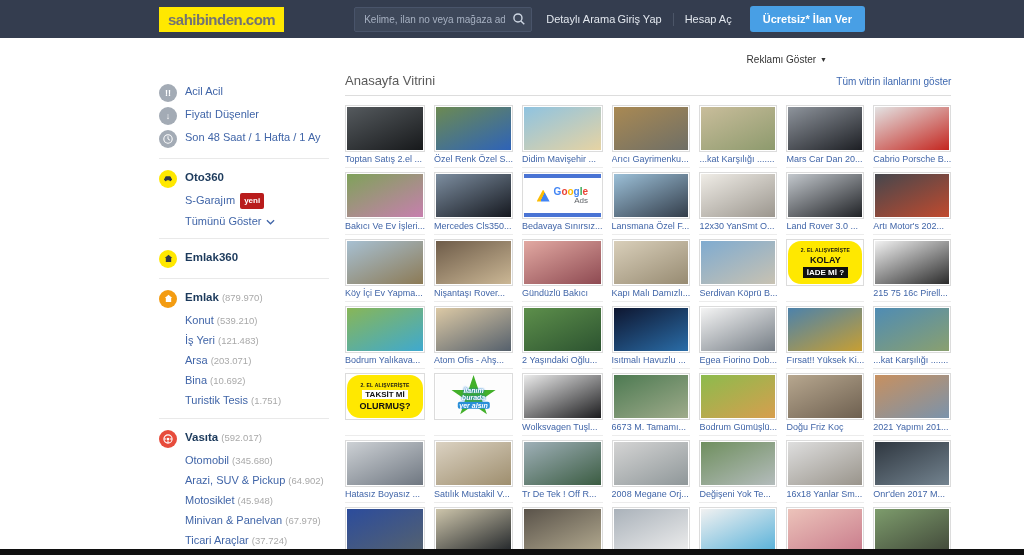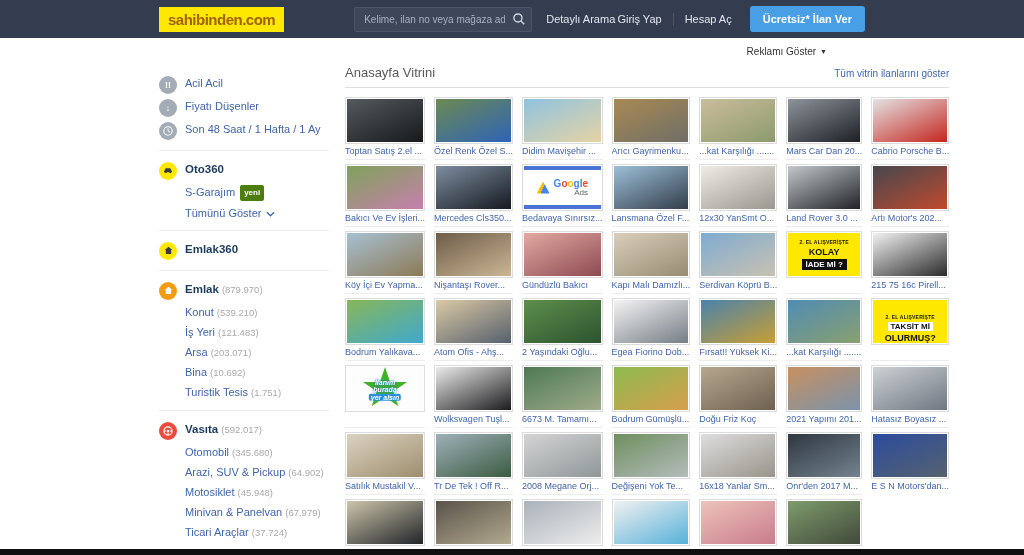--- a/index.html
+++ b/index.html
@@ -1,72 +1,72 @@
 <!DOCTYPE html>
 <html lang="tr"><head>
 <meta charset="utf-8">
 <style>
   * { margin:0; padding:0; box-sizing:border-box; }
   html,body { width:1024px; height:555px; overflow:hidden; background:#fff;
               font-family:"Liberation Sans", sans-serif; }
   
   .header { height:38px; background:#343d4f; display:flex; align-items:center; }
   .header-inner { width:706px; margin:0 auto; display:flex; align-items:center; height:100%; }
-  .logo { background:#ffe800; color:#a16207; font-weight:bold; font-size:15px;
+  .logo { background:#ffe800; color:#737373; font-weight:bold; font-size:15px;
           padding:4px 9px; letter-spacing:-0.5px; cursor:pointer; white-space:nowrap; }
   .search-wrap { position:relative; margin-left:70px; }
   .search-input { width:178px; height:25px; background:#3d4759; border:1px solid #49546a;
           border-radius:2px; color:#e4e9f0; font-size:10px; padding:0 26px 0 9px;
           font-family:"Liberation Sans", sans-serif; }
   .search-input::placeholder { color:#a7b1c2; }
   .search-icon { position:absolute; right:6px; top:5px; cursor:pointer; }
   .hlink { color:#e2e7ee; font-size:11px; cursor:pointer; white-space:nowrap; }
   .detailed { margin-left:14px; }
   .hright { margin-left:auto; display:flex; align-items:center; }
   .hdiv { width:1px; height:13px; background:#4c5668; margin:0 11px; }
   .post-btn { margin-left:18px; background:#489fe5; color:#fff; font-size:11px; font-weight:bold;
           border:none; border-radius:3px; padding:7px 13px; cursor:pointer;
           font-family:"Liberation Sans", sans-serif; }
   
   .container { width:706px; margin:0 auto; }
-  .toolbar { display:flex; justify-content:flex-end; align-items:flex-start; padding:8px 38px 2px 0; }
+  .toolbar { display:flex; justify-content:flex-end; align-items:flex-start; padding:16px 38px 2px 0; }
   .ads-toggle { font-size:10px; color:#333; cursor:pointer; display:flex; align-items:center; gap:4px; }
   .ads-arrow { font-size:7px; color:#333; }
   .content { display:flex; }
   
   .sidebar { width:186px; flex:0 0 186px; padding:6px 16px 0 0; }
   .sb-group { padding:8px 0; border-bottom:1px solid #e9e9e9; }
   .sb-item { display:flex; align-items:flex-start; padding:2.5px 0; cursor:pointer; }
   .sb-icon { width:18px; height:18px; border-radius:50%; flex:0 0 18px; margin-right:8px;
              display:flex; align-items:center; justify-content:center;
              font-size:9px; font-weight:bold; }
   .sb-text { font-size:11px; color:#4065a8; line-height:14px; }
   .sb-item.indent { margin-left:26px; }
   .sb-item.bold .sb-label { font-weight:bold; color:#1c3a5c; font-size:11.5px; }
   .sb-count { color:#a9a9a9; font-size:9.5px; margin-left:3px; }
-  .yeni-badge { display:inline-block; background:#4d7c0f; color:#fff; font-size:8px; font-weight:bold;
+  .yeni-badge { display:inline-block; background:#b91c1c; color:#fff; font-size:8px; font-weight:bold;
              padding:1px 4px; border-radius:2px; margin-left:5px; vertical-align:1px; }
   .chev { margin-left:5px; }
   
   .main { flex:1; padding-top:2px; }
   .vitrine-head { display:flex; justify-content:space-between; align-items:baseline;
              padding:4px 0 7px; border-bottom:1px solid #ddd; }
   .vitrine-title { font-size:13px; color:#5a5a5a; }
   .show-all { font-size:10px; color:#3e68b0; cursor:pointer; }
   .grid { margin-top:9px; display:grid; grid-template-columns:repeat(7,1fr);
           column-gap:9px; grid-auto-rows:67px; }
   .card { cursor:pointer; }
   .thumb { height:47px; border:1px solid #dcdcdc; background:#fff; padding:1px; overflow:hidden; }
   .ph { width:100%; height:100%; }
   .card-title { margin-top:2px; font-size:9px; color:#4065a8; white-space:nowrap;
           overflow:hidden; height:11px; }
   .card-sep { border-bottom:1px solid #ececec; margin-top:2px; }
   
   .promo-y { width:100%; height:100%; display:flex; flex-direction:column; align-items:center;
-          justify-content:center; gap:2px; }
+          justify-content:center; gap:2px;border-radius:13px; }
   .pl-small { font-size:5px; font-weight:bold; color:#151515; letter-spacing:.2px; }
   .pl-big { font-size:9px; font-weight:800; color:#111; }
   .pl-whitebox { font-size:8px; font-weight:800; background:#fff; color:#111; padding:0 3px; }
   .pl-blackbox { font-size:8px; font-weight:800; background:#101010; color:#fff; padding:1px 4px; }
   
   .promo-star { width:100%; height:100%; background:#fdfdfd; position:relative;
           display:flex; align-items:center; justify-content:center; }
   .star-shape { width:46px; height:43px;
      clip-path:polygon(50% 0%,61% 35%,98% 35%,68% 57%,79% 91%,50% 70%,21% 91%,32% 57%,2% 35%,39% 35%); }
   .star-text { position:absolute; top:50%; left:50%; transform:translate(-50%,-46%);
@@ -402,20 +402,27 @@
           </div>
           <div class="card">
             <div class="thumb">
               <div class="ph" style="background: linear-gradient(155deg, rgb(93, 143, 75), rgb(44, 83, 48));"></div>
             </div>
             <div class="card-title">2 Yaşındaki Oğlu...</div>
             <div class="card-sep"></div>
           </div>
           <div class="card">
             <div class="thumb">
+              <div class="ph" style="background: linear-gradient(155deg, rgb(14, 22, 48), rgb(42, 109, 168));"></div>
+            </div>
+            <div class="card-title">Isıtmalı Havuzlu ...</div>
+            <div class="card-sep"></div>
+          </div>
+          <div class="card">
+            <div class="thumb">
               <div class="ph" style="background: linear-gradient(155deg, rgb(244, 244, 244), rgb(117, 125, 133));"></div>
             </div>
             <div class="card-title">Egea Fiorino Dob...</div>
             <div class="card-sep"></div>
           </div>
           <div class="card">
             <div class="thumb">
               <div class="ph" style="background: linear-gradient(155deg, rgb(76, 130, 171), rgb(199, 159, 51));"></div>
             </div>
             <div class="card-title">Fırsat!! Yüksek Ki...</div>
@@ -423,21 +430,21 @@
           </div>
           <div class="card">
             <div class="thumb">
               <div class="ph" style="background: linear-gradient(155deg, rgb(79, 140, 180), rgb(138, 160, 111));"></div>
             </div>
             <div class="card-title">...kat Karşılığı .......</div>
             <div class="card-sep"></div>
           </div>
           <div class="card">
             <div class="thumb">
-              <div class="promo-y" style="background: rgb(255, 232, 0); justify-content: flex-end;">
+              <div class="promo-y" style="background: rgb(255, 232, 0);">
                 <span class="pl-small">2. EL ALIŞVERİŞTE</span>
                 <span class="pl-whitebox">TAKSİT Mİ</span>
                 <span class="pl-big">OLURMUŞ?</span>
               </div>
             </div>
             <div class="card-title"></div>
             <div class="card-sep"></div>
           </div>
           <div class="card">
             <div class="thumb">

